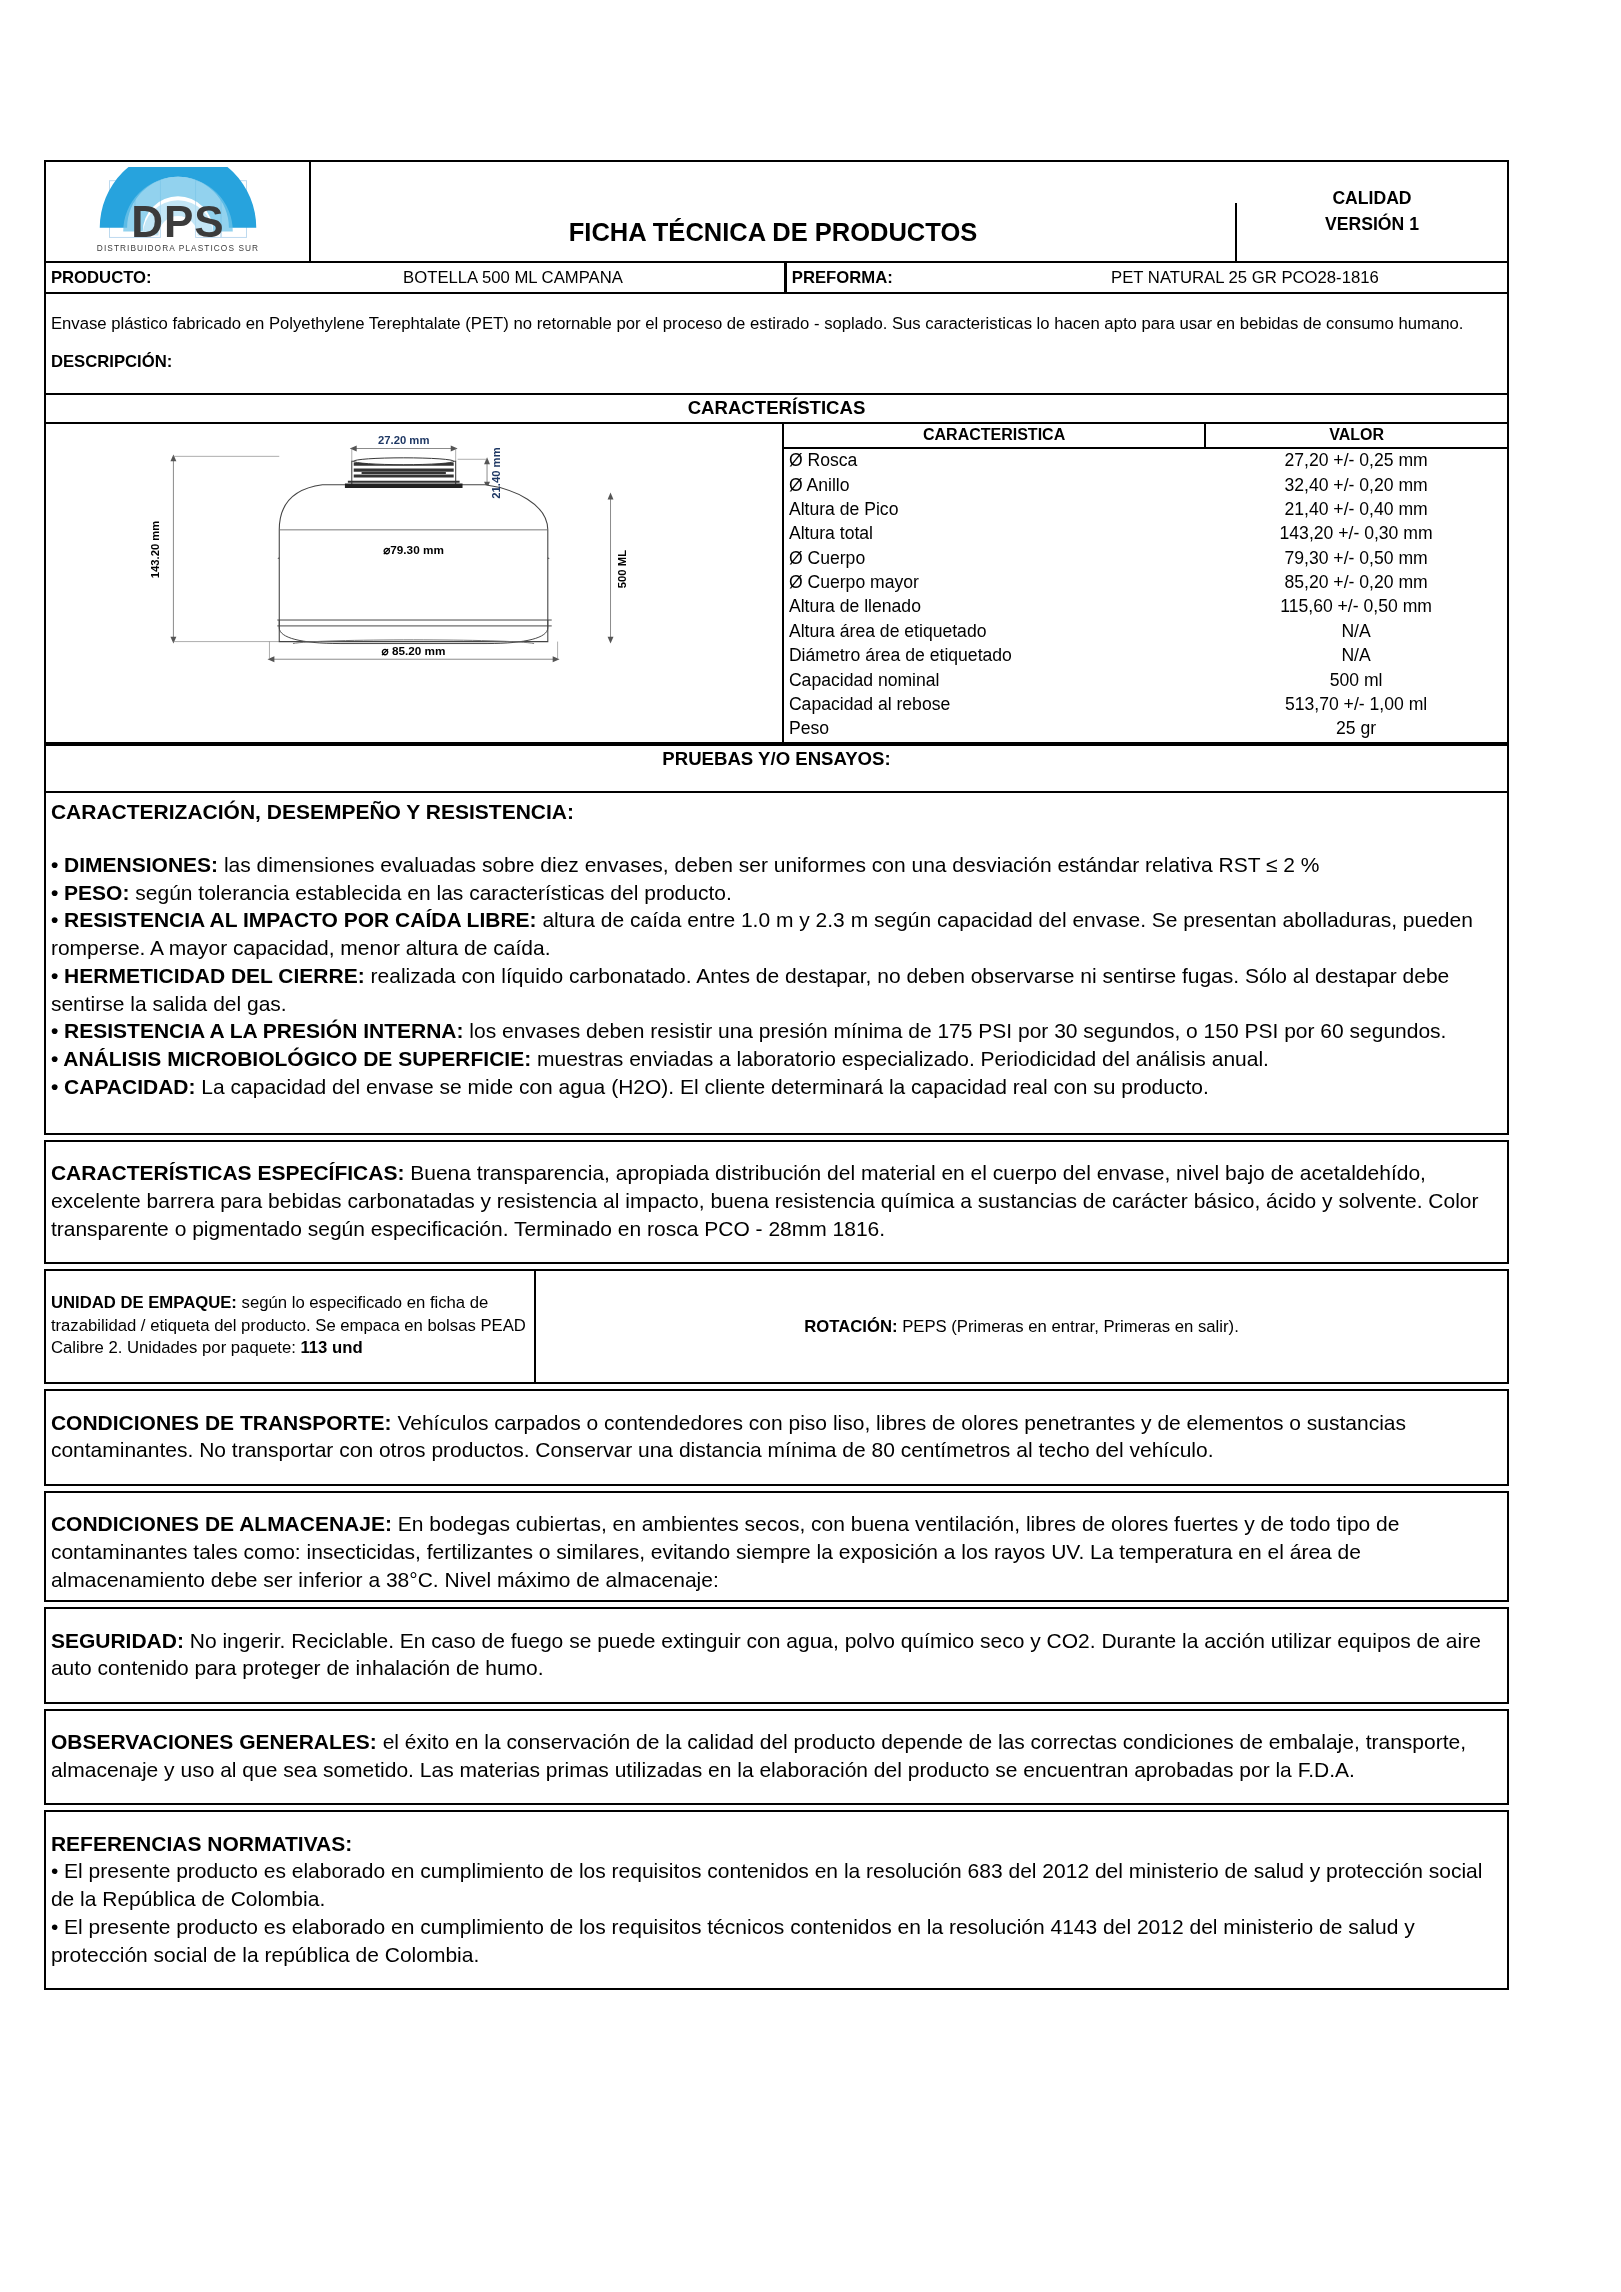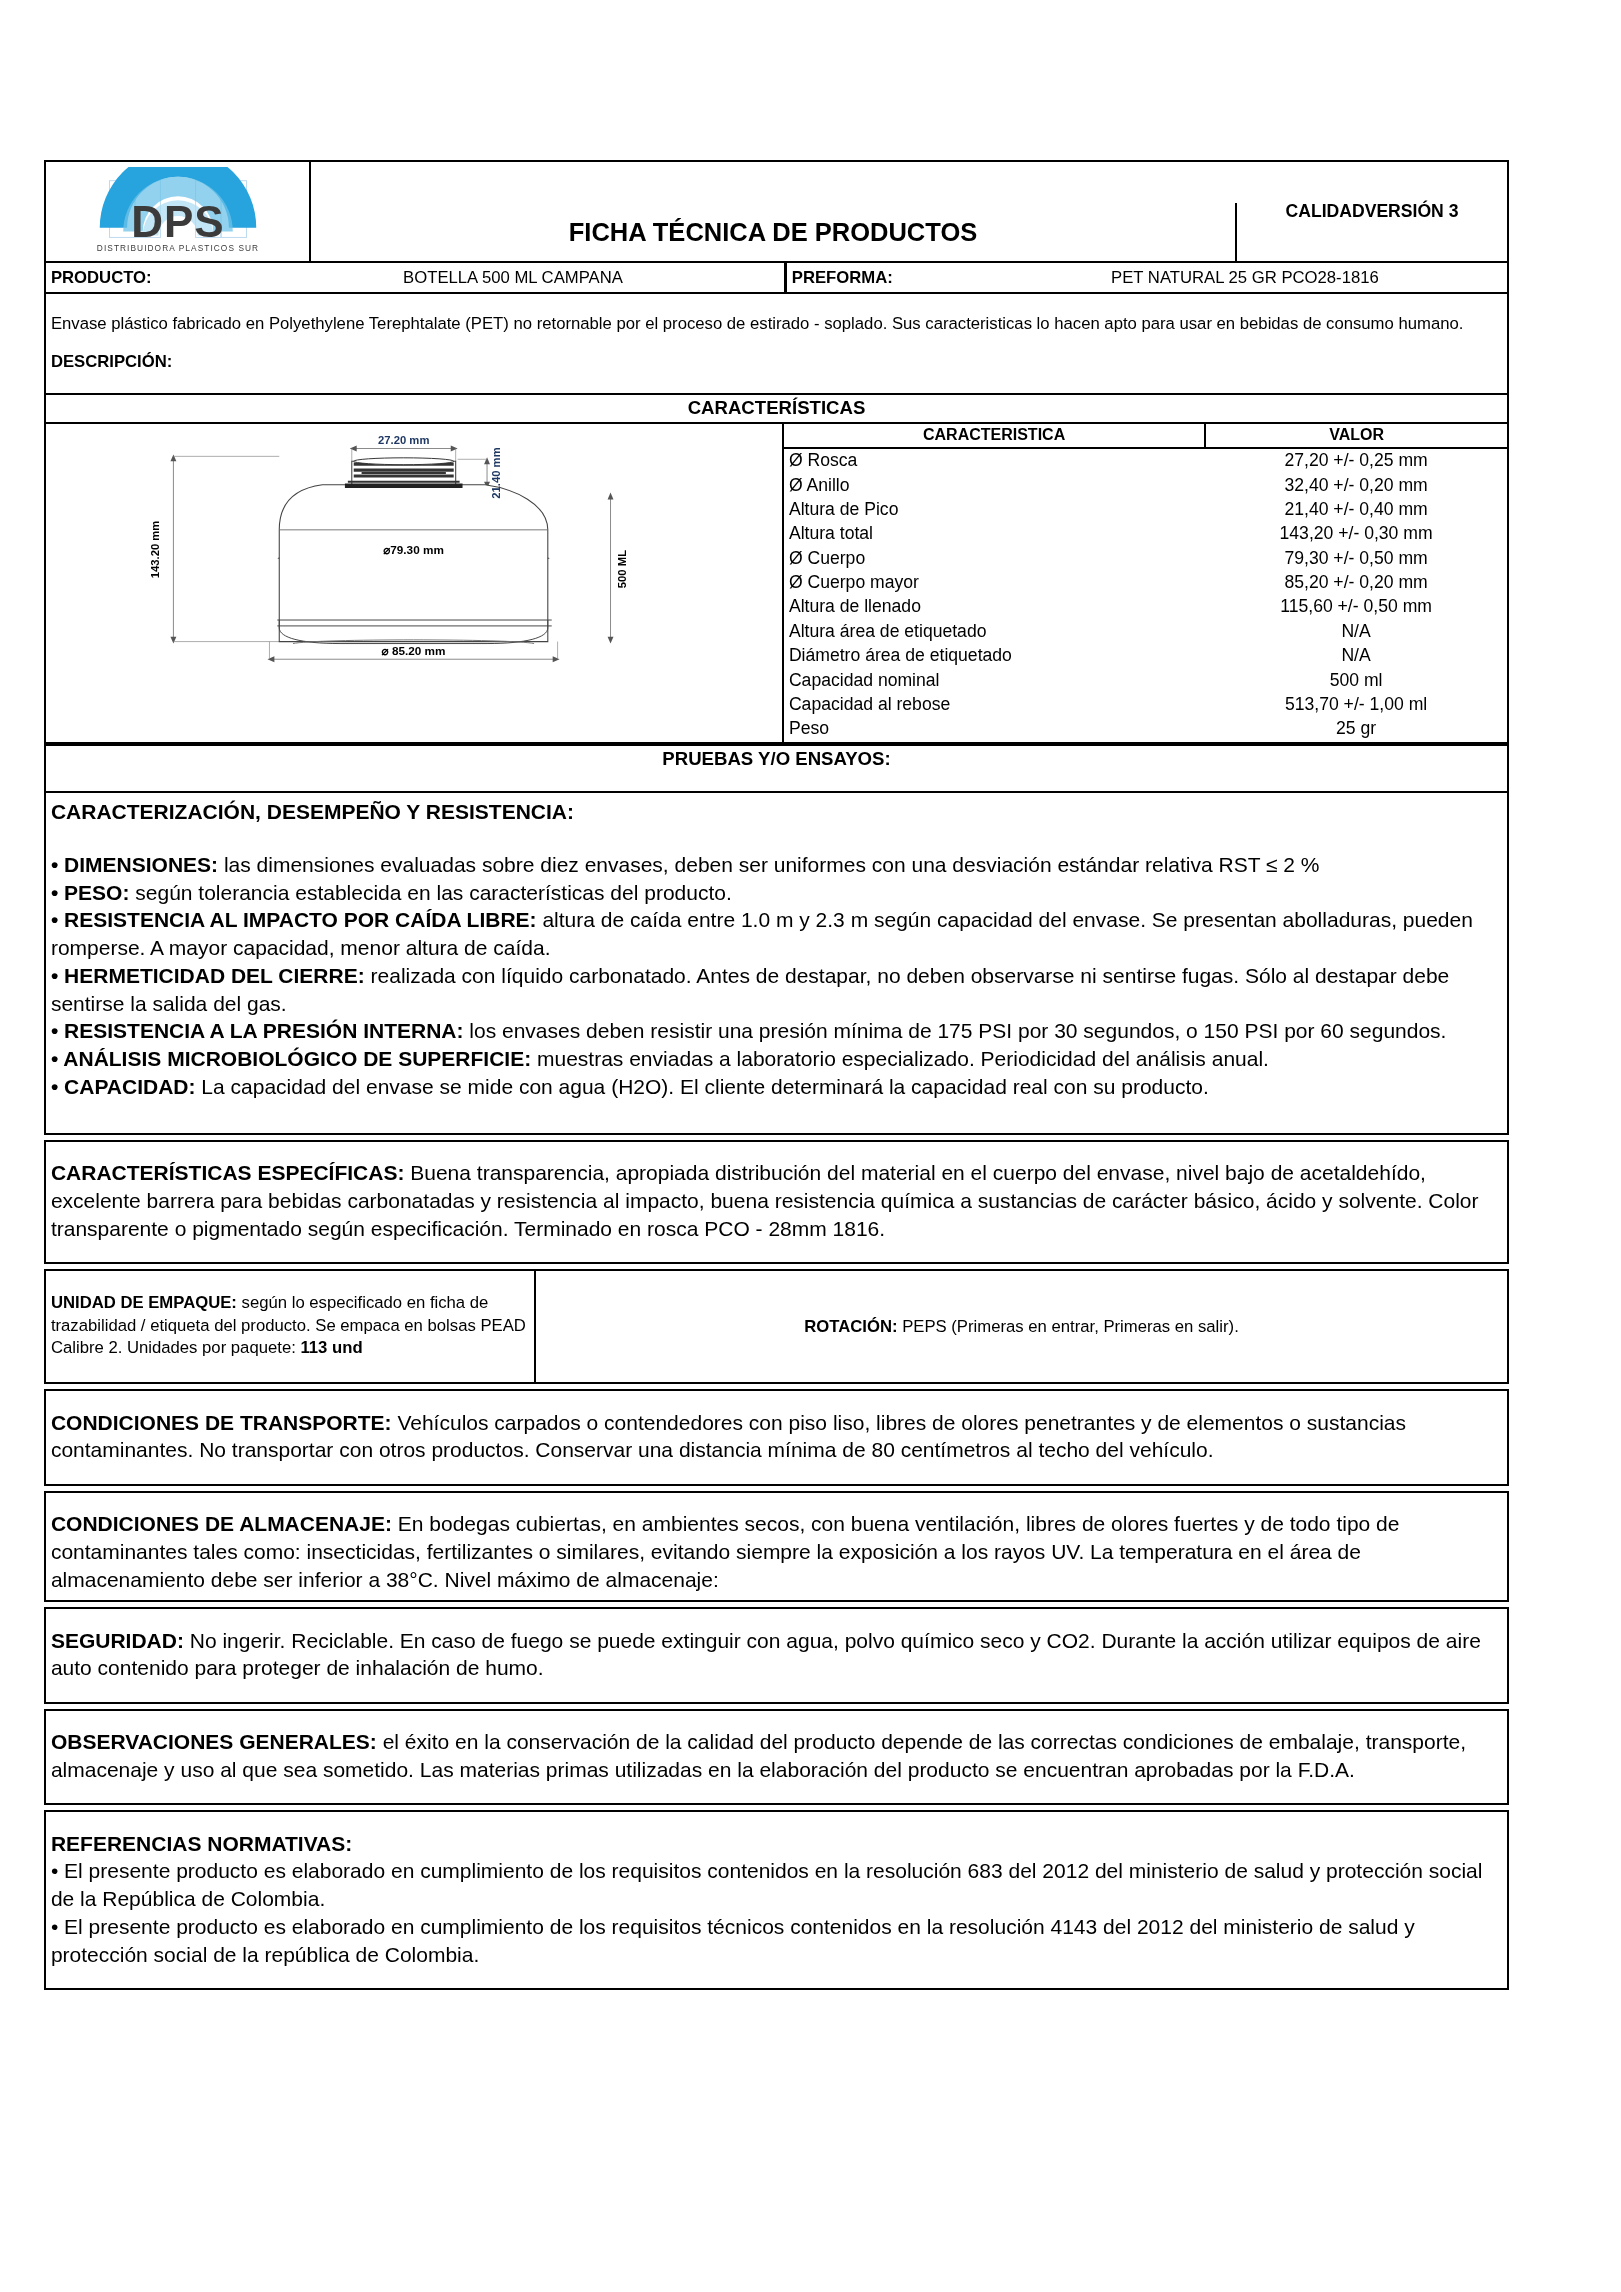--- a/index.html
+++ b/index.html
@@ -50,21 +50,21 @@
     align-items: center;
     justify-content: center;
     box-sizing: border-box;
     font-weight: bold;
     font-size: 25.5px;
     margin-top: 41px;
   }
   .hdr-right {
     width: 270px;
     display: flex;
-    flex-direction: row;
+    flex-direction: column;
     align-items: center;
     justify-content: center;
     box-sizing: border-box;
     font-weight: bold;
     font-size: 17.6px;
     line-height: 1.45;
   }
 
   
   .logo-wrap { width: 196px; height: 90px; position: relative; }
@@ -217,21 +217,21 @@
           <path d="M44 66 A56 56 0 0 1 156 66 L136 66 A36 36 0 0 0 64 66 Z" fill="#6ec3e8" opacity="0.75"></path>
           <path d="M64 70 A36 36 0 0 1 136 70 L120 70 A20 20 0 0 0 80 70 Z" fill="#a9dcf2" opacity="0.7"></path>
           <text x="100" y="72" font-family="'Liberation Sans', sans-serif" font-size="45" font-weight="bold" fill="#3b3b3b" text-anchor="middle" letter-spacing="1">DPS</text>
           <text x="100" y="86" font-family="'Liberation Sans', sans-serif" font-size="8.5" fill="#3b3b3b" text-anchor="middle" letter-spacing="1.1">DISTRIBUIDORA PLASTICOS SUR</text>
         </svg>
       </div>
     </div>
     <div class="hdr-title">FICHA TÉCNICA DE PRODUCTOS</div>
     <div class="hdr-right">
       <div>CALIDAD</div>
-      <div>VERSIÓN 3</div>
+      <div>VERSIÓN 1</div>
     </div>
   </div>
 
   <div class="prod-row">
     <div class="prod-left">
       <span class="prod-label">PRODUCTO:</span>
       <span class="prod-val">BOTELLA 500 ML CAMPANA</span>
     </div>
     <div class="cell-div"></div>
     <div class="prod-right">

